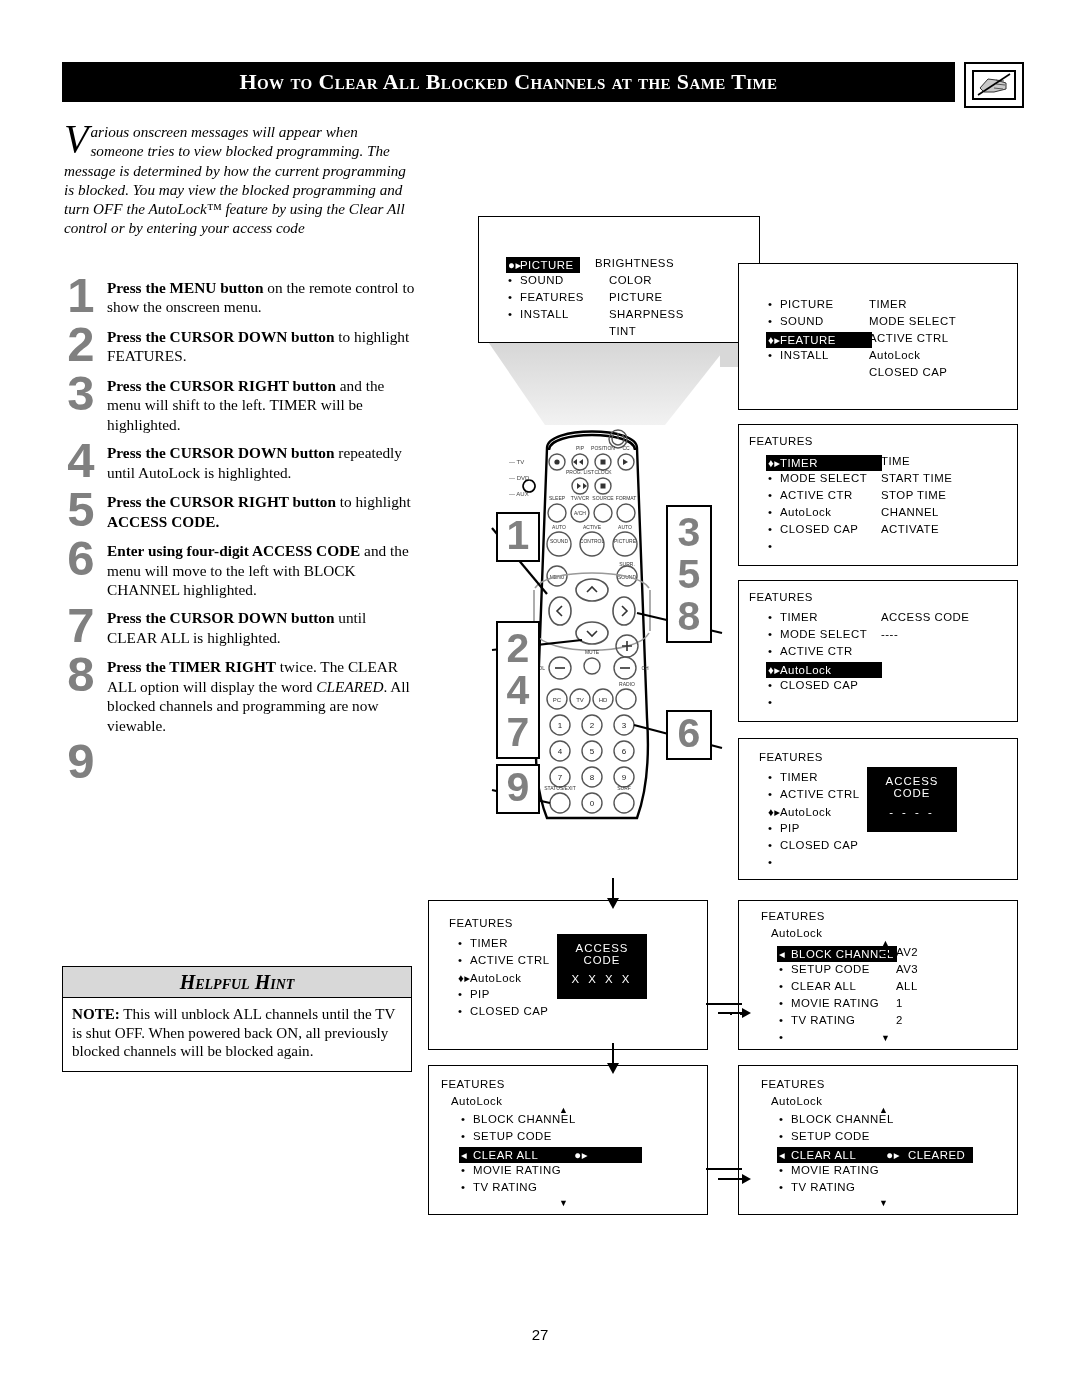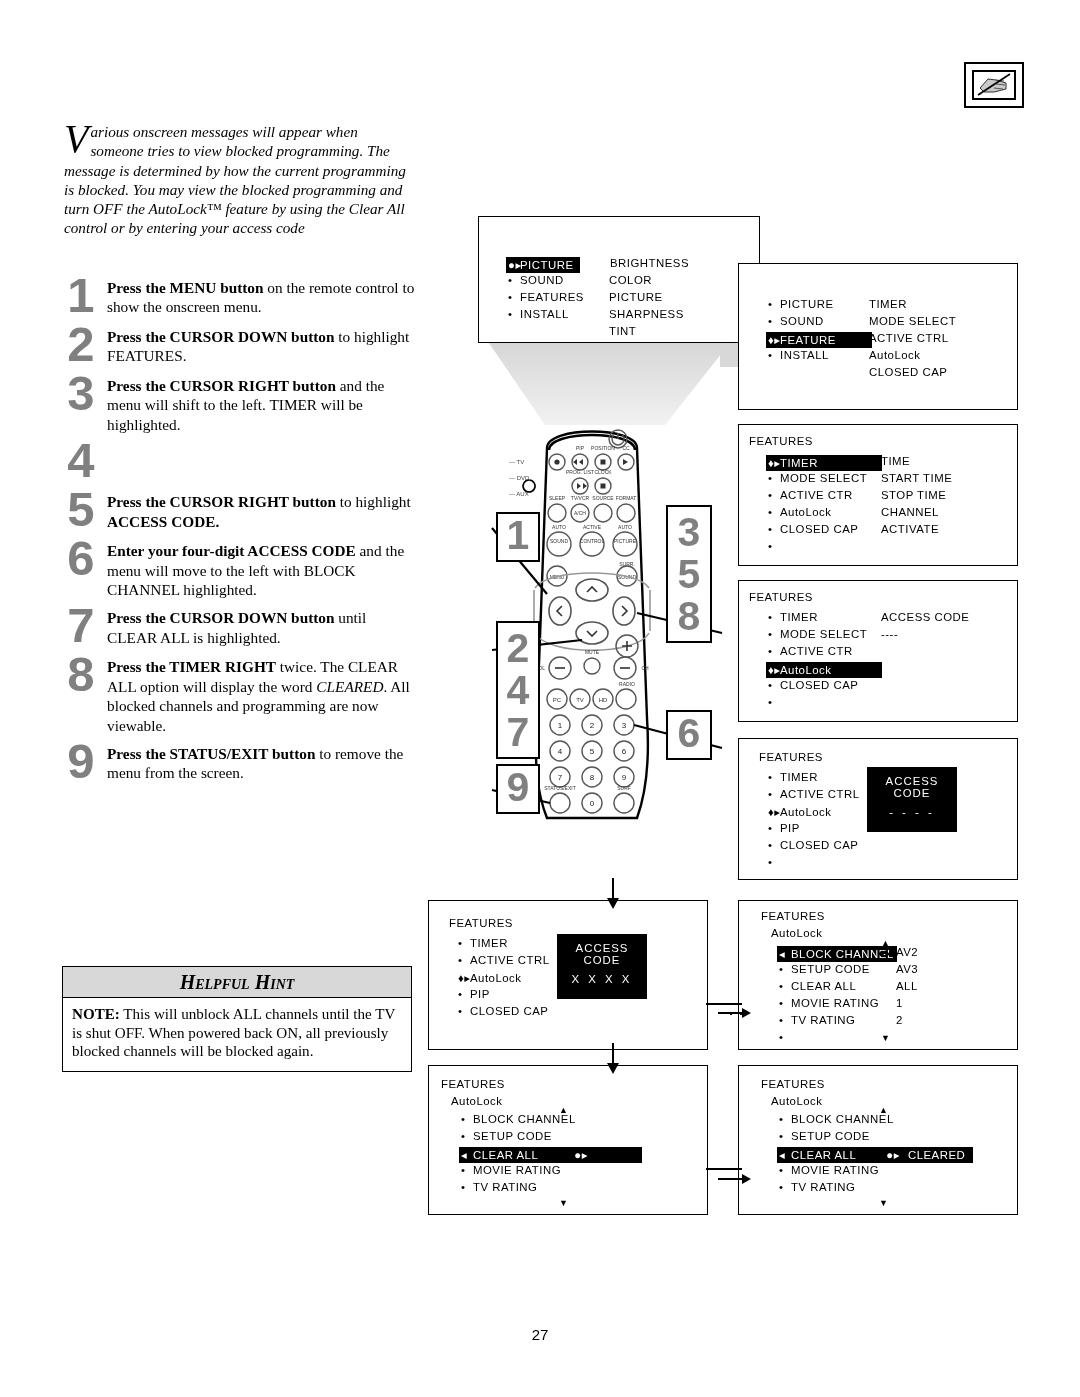--- a/index.html
+++ b/index.html
@@ -65,20 +65,23 @@
   
   .callout{position:absolute;border:2.5px solid #000;background:#fff;
     font-family:"Liberation Sans",sans-serif;font-weight:bold;color:#808080;text-align:center;}
   .callout span{display:block;font-size:41px;line-height:42px;}
 </style>
 </head>
 <body>
 
 <div class="page">
 
+  <div class="hdr-bar">
+    <div class="hdr-title">How to Clear All Blocked Channels at the Same Time</div>
+  </div>
   <div class="hdr-icon">
     <svg width="44" height="30" viewBox="0 0 44 30">
       <rect x="1" y="1" width="42" height="28" fill="#fff" stroke="#000" stroke-width="2"></rect>
       <path d="M8 18 L16 9 L24 10 L34 13 L34 19 L22 22 L12 22 Z" fill="#c9c9c9" stroke="#333" stroke-width="1"></path>
       <path d="M24 10 L32 11 M24 14 L33 15 M22 18 L31 19" stroke="#555" stroke-width="1" fill="none"></path>
       <line x1="6" y1="25" x2="38" y2="4" stroke="#000" stroke-width="1.6"></line>
     </svg>
   </div>
 
   <div class="intro">
@@ -97,45 +100,45 @@
       <div class="txt"><b>Press the CURSOR DOWN button</b><span> to highlight FEATURES.</span></div>
     </div>
 
     <div class="step">
       <div class="num">3</div>
       <div class="txt"><b>Press the CURSOR RIGHT button</b><span> and the menu will shift to the left. TIMER will be highlighted.</span></div>
     </div>
 
     <div class="step">
       <div class="num">4</div>
+      <div class="txt"><b>Press the CURSOR DOWN button</b><span> repeatedly until AutoLock is highlighted.</span></div>
     </div>
 
     <div class="step">
       <div class="num">5</div>
       <div class="txt"><b>Press the CURSOR RIGHT button</b><span> to highlight </span><b>ACCESS CODE.</b></div>
     </div>
 
     <div class="step">
       <div class="num">6</div>
-      <div class="txt"><b>Enter your four-digit ACCESS CODE</b><span> and the menu will move to the left with BLOCK CHANNEL highlighted.</span></div>
+      <div class="txt"><b>Enter using four-digit ACCESS CODE</b><span> and the menu will move to the left with BLOCK CHANNEL highlighted.</span></div>
     </div>
 
     <div class="step">
       <div class="num">7</div>
       <div class="txt"><b>Press the CURSOR DOWN button</b><span> until CLEAR ALL is highlighted.</span></div>
     </div>
 
     <div class="step">
       <div class="num">8</div>
       <div class="txt"><b>Press the TIMER RIGHT</b><span> twice. The CLEAR ALL option will display the word </span><i>CLEARED</i><span>. All blocked channels and programming are now viewable.</span></div>
     </div>
 
     <div class="step">
       <div class="num">9</div>
-      <div class="txt"><b>Press the STATUS/EXIT button</b><span> to remove the menu from the screen.</span></div>
     </div>
   </div>
 
   <div class="hint">
     <div class="hint-head">Helpful Hint</div>
     <div class="hint-body">
       <p><b>NOTE:</b><span> This will unblock ALL channels until the TV is shut OFF. When powered back ON, all previously blocked channels will be blocked again.</span></p>
     </div>
   </div>
 
@@ -151,21 +154,21 @@
   <svg class="beam" style="left:690px;top:215px;" width="120" height="160">
     <path d="M0,40 C70,40 80,60 80,150 L110,150 L110,0 L0,0 Z" fill="#ffffff"></path>
     <path d="M2,38 C72,38 78,62 78,152 L30,152 C30,80 40,52 0,48 Z" fill="#d8d8d8"></path>
   </svg>
 
   <div class="osd" style="left:478px;top:216px;width:280px;height:125px;">
     <div class="row hl" style="left:27px;top:40px;"><span class="mark">●▸</span><span>PICTURE</span></div>
     <div class="row" style="left:29px;top:57px;"><span class="bullet">•</span><span>SOUND</span></div>
     <div class="row" style="left:29px;top:74px;"><span class="bullet">•</span><span>FEATURES</span></div>
     <div class="row" style="left:29px;top:91px;"><span class="bullet">•</span><span>INSTALL</span></div>
-    <div class="col" style="left:131px;top:40px;">BRIGHTNESS</div>
+    <div class="col" style="left:116px;top:40px;">BRIGHTNESS</div>
     <div class="col" style="left:130px;top:57px;">COLOR</div>
     <div class="col" style="left:130px;top:74px;">PICTURE</div>
     <div class="col" style="left:130px;top:91px;">SHARPNESS</div>
     <div class="col" style="left:130px;top:108px;">TINT</div>
   </div>
 
   <div class="osd" style="left:738px;top:263px;width:278px;height:145px;">
     <div class="row" style="left:29px;top:34px;"><span class="bullet">•</span><span>PICTURE</span></div>
     <div class="row" style="left:29px;top:51px;"><span class="bullet">•</span><span>SOUND</span></div>
     <div class="row hl" style="left:27px;top:68px;width:98px;"><span class="mark">♦▸</span><span>FEATURE</span></div>

